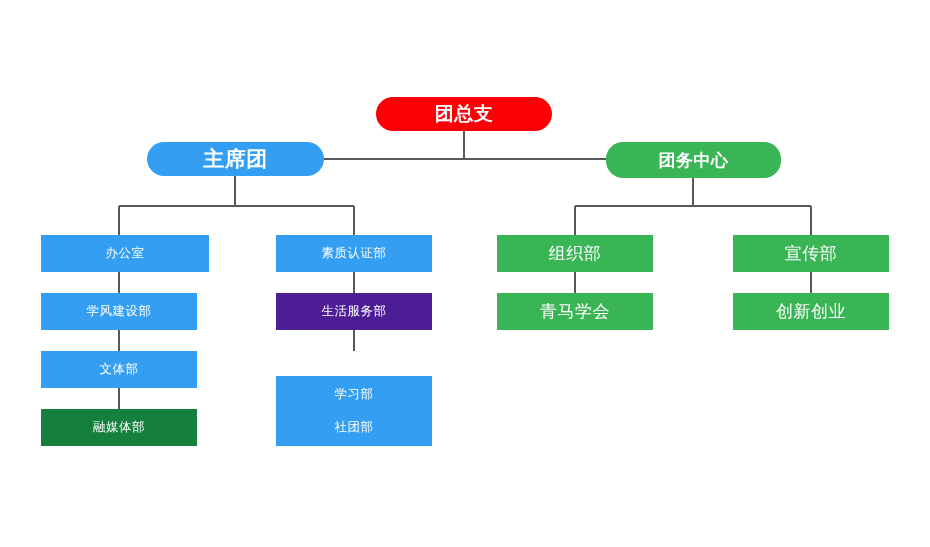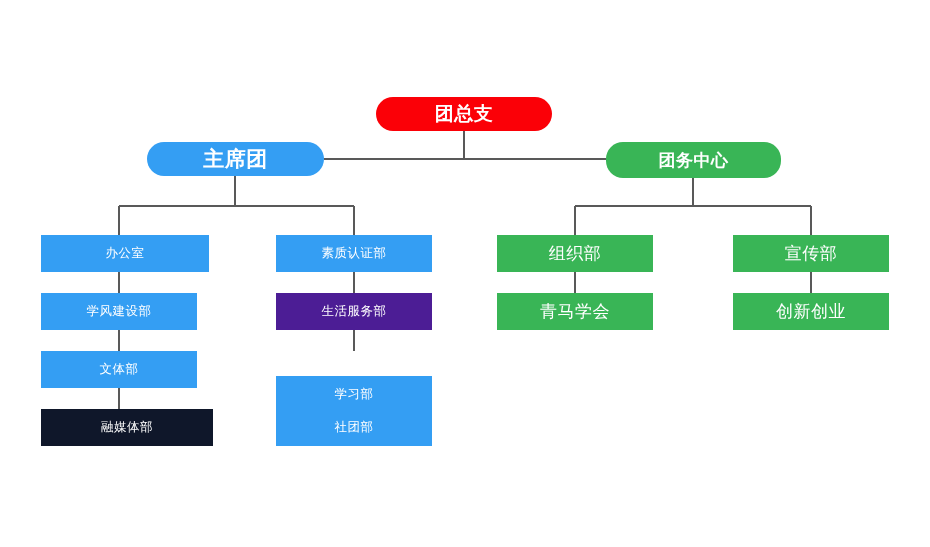--- a/index.html
+++ b/index.html
@@ -93,21 +93,21 @@
       <line x1="811" y1="272" x2="811" y2="293" stroke="#595959" stroke-width="1.4" shape-rendering="crispEdges"></line>
     </svg>
 
   <div id="node-layer">
       <div class="node node-root" style="left: 376px; top: 97px; width: 176px; height: 34px; background: rgb(251, 0, 7);">团总支</div>
       <div class="node node-branch-blue" style="left: 147px; top: 142px; width: 177px; height: 34px; background: rgb(52, 158, 243);">主席团</div>
       <div class="node node-branch-green" style="left: 606px; top: 142px; width: 175px; height: 36px; background: rgb(57, 181, 86);">团务中心</div>
       <div class="node node-leaf-blue" style="left: 41px; top: 235px; width: 168px; height: 37px; background: rgb(52, 158, 243);">办公室</div>
       <div class="node node-leaf-blue" style="left: 41px; top: 293px; width: 156px; height: 37px; background: rgb(52, 158, 243);">学风建设部</div>
       <div class="node node-leaf-blue" style="left: 41px; top: 351px; width: 156px; height: 37px; background: rgb(52, 158, 243); text-align: right;">文体部</div>
-      <div class="node node-leaf-blue" style="left: 41px; top: 409px; width: 172px; height: 37px; background: #0f172a;">融媒体部</div>
+      <div class="node node-leaf-blue" style="left: 41px; top: 409px; width: 156px; height: 37px; background: #15803d;">融媒体部</div>
       <div class="node node-leaf-blue" style="left: 276px; top: 235px; width: 156px; height: 37px; background: rgb(52, 158, 243);">素质认证部</div>
       <div class="node node-leaf-blue" style="left: 276px; top: 293px; width: 156px; height: 37px; background: #4c1d95;">生活服务部</div>
       <div class="node node-leaf-blue" style="left: 276px; top: 351px; width: 156px; height: 37px; background: rgb(52, 158, 243); margin-top: 25px;">学习部</div>
       <div class="node node-leaf-blue" style="left: 276px; top: 409px; width: 156px; height: 37px; background: rgb(52, 158, 243);">社团部</div>
       <div class="node node-leaf-green" style="left: 497px; top: 235px; width: 156px; height: 37px; background: rgb(57, 181, 86);">组织部</div>
       <div class="node node-leaf-green" style="left: 497px; top: 293px; width: 156px; height: 37px; background: rgb(57, 181, 86);">青马学会</div>
       <div class="node node-leaf-green" style="left: 733px; top: 235px; width: 156px; height: 37px; background: rgb(57, 181, 86);">宣传部</div>
       <div class="node node-leaf-green" style="left: 733px; top: 293px; width: 156px; height: 37px; background: rgb(57, 181, 86);">创新创业</div>
     </div>
 

